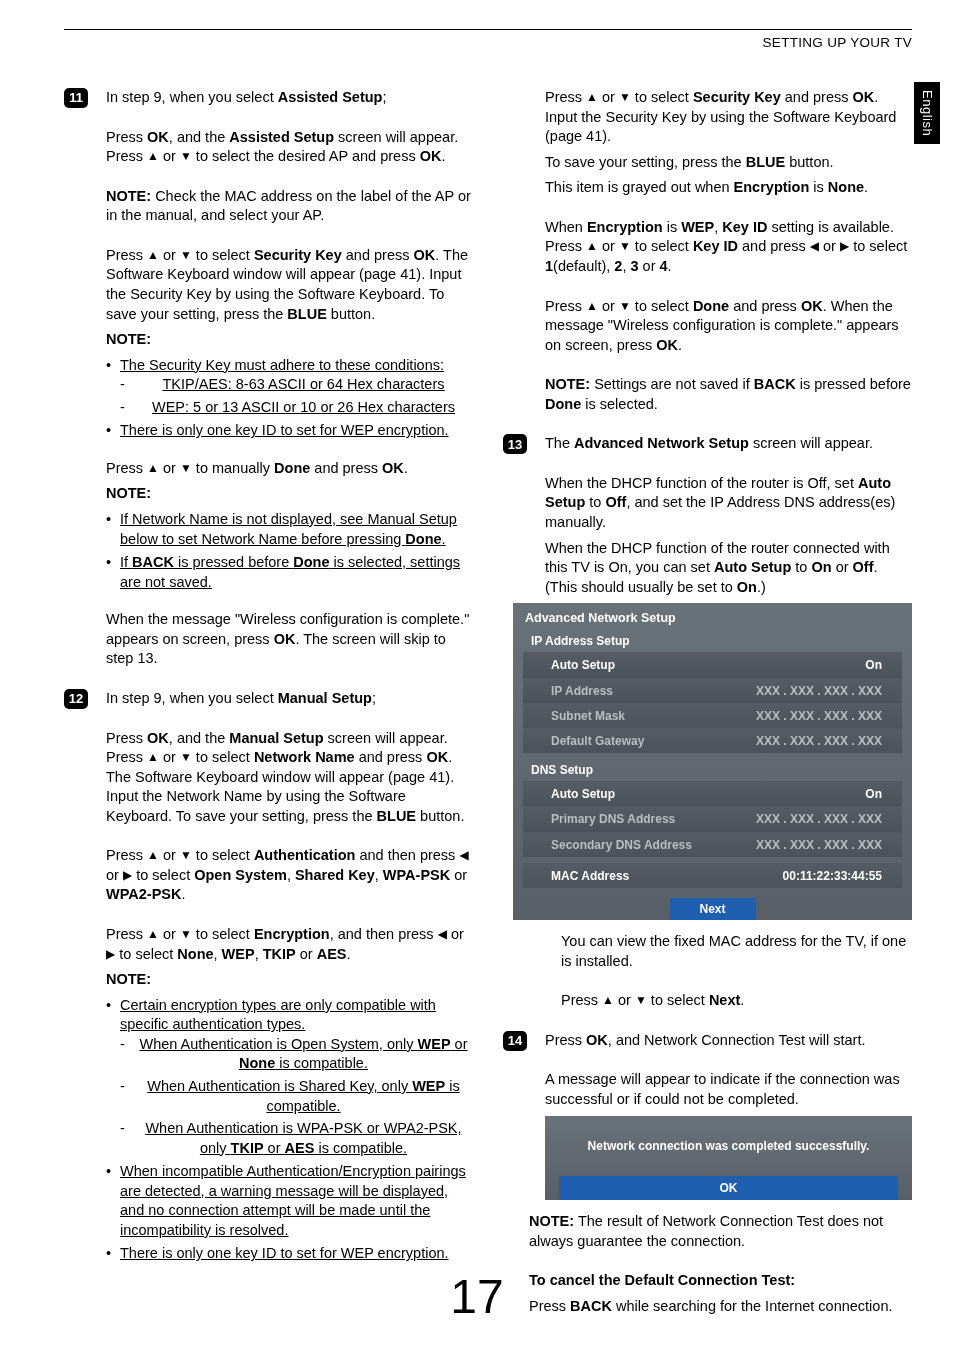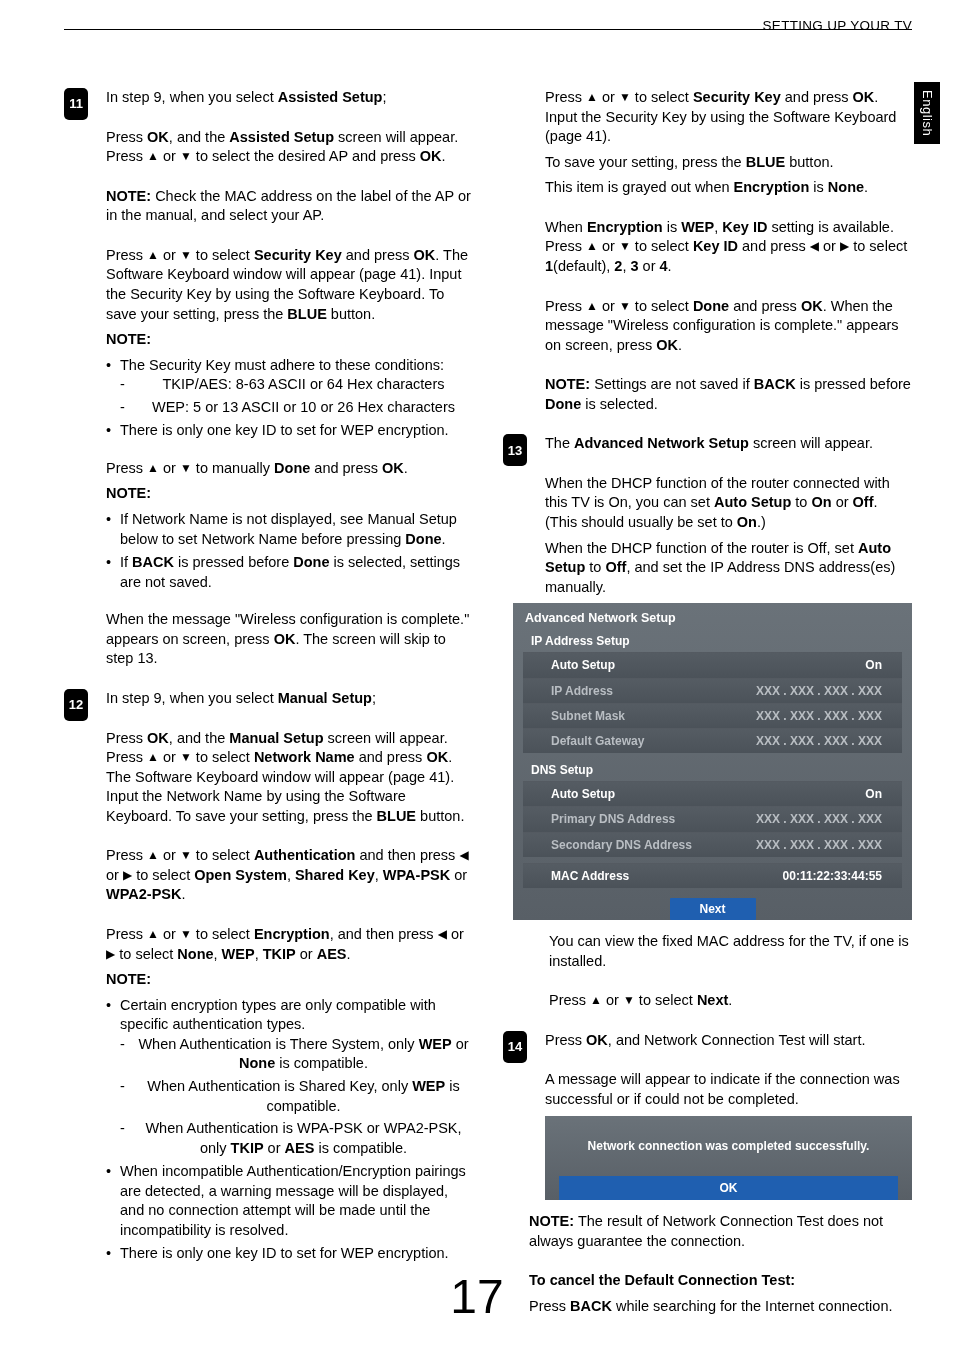--- a/index.html
+++ b/index.html
@@ -13,21 +13,21 @@
     font-size: 14.5px;
     line-height: 1.35;
   }
   .header-line {
     position: absolute;
     top: 29px; left: 64px; right: 42px;
     height: 1px; background: #000;
   }
   .header-title {
     position: absolute;
-    top: 17px; right: 42px;
+    top: 34px; right: 42px;
     font-size: 13.5px;
     letter-spacing: 0.3px;
   }
   .side-tab {
     position: absolute;
     top: 82px; right: 14px;
     width: 26px; height: 62px;
     background: #000; color: #fff;
     writing-mode: vertical-rl;
     font-size: 13px;
@@ -36,31 +36,31 @@
   }
   .columns {
     position: absolute;
     top: 88px; left: 64px; right: 42px;
     display: flex; gap: 30px;
   }
   .col { flex: 1; min-width: 0; }
   .col p { margin-bottom: 6px; }
   .step-badge {
     position: absolute;
-    width: 24px; height: 32px;
+    width: 24px; height: 20px;
     background: #000; color: #fff;
     border-radius: 5px;
     font-weight: 700;
     font-size: 13px;
     display: flex; align-items: center; justify-content: center;
   }
   .step-body { margin-left: 42px; }
   .spacer { height: 14px; }
   .step-block { position: relative; }
-  ul.bullets { list-style: none; margin-left: 0; }
+  ul.bullets { list-style: none; margin-left: 0; text-decoration: underline; }
   ul.bullets > li { position: relative; padding-left: 14px; margin-bottom: 4px; }
   ul.bullets > li::before { content: "•"; position: absolute; left: 0; top: 0; }
   ul.dashes { list-style: none; margin-left: 0; text-align: center; }
   ul.dashes > li { position: relative; padding-left: 14px; margin-bottom: 3px; }
   ul.dashes > li::before { content: "-"; position: absolute; left: 0; top: 0; }
   .tri { font-size: 12px; vertical-align: 1px; }
   
   .osd {
     background: linear-gradient(#6a7279, #585f66);
     color: #fff;
@@ -154,21 +154,21 @@
         <p><span>Press </span><b>OK</b><span>, and the </span><b>Manual Setup</b><span> screen will appear. Press </span><span class="tri">▲</span><span> or </span><span class="tri">▼</span><span> to select </span><b>Network Name</b><span> and press </span><b>OK</b><span>. The Software Keyboard window will appear (page 41). Input the Network Name by using the Software Keyboard. To save your setting, press the </span><b>BLUE</b><span> button.</span></p>
         <div class="spacer"></div>
         <p><span>Press </span><span class="tri">▲</span><span> or </span><span class="tri">▼</span><span> to select </span><b>Authentication</b><span> and then press </span><span class="tri">◀</span><span> or </span><span class="tri">▶</span><span> to select </span><b>Open System</b><span>, </span><b>Shared Key</b><span>, </span><b>WPA-PSK</b><span> or </span><b>WPA2-PSK</b><span>.</span></p>
         <div class="spacer"></div>
         <p><span>Press </span><span class="tri">▲</span><span> or </span><span class="tri">▼</span><span> to select </span><b>Encryption</b><span>, and then press </span><span class="tri">◀</span><span> or </span><span class="tri">▶</span><span> to select </span><b>None</b><span>, </span><b>WEP</b><span>, </span><b>TKIP</b><span> or </span><b>AES</b><span>.</span></p>
         <p><b>NOTE:</b></p>
         <ul class="bullets">
           <li>
             <span>Certain encryption types are only compatible with specific authentication types.</span>
             <ul class="dashes">
-              <li><span>When Authentication is There System, only </span><b>WEP</b><span> or </span><b>None</b><span> is compatible.</span></li>
+              <li><span>When Authentication is Open System, only </span><b>WEP</b><span> or </span><b>None</b><span> is compatible.</span></li>
               <li><span>When Authentication is Shared Key, only </span><b>WEP</b><span> is compatible.</span></li>
               <li><span>When Authentication is WPA-PSK or WPA2-PSK, only </span><b>TKIP</b><span> or </span><b>AES</b><span> is compatible.</span></li>
             </ul>
           </li>
           <li>When incompatible Authentication/Encryption pairings are detected, a warning message will be displayed, and no connection attempt will be made until the incompatibility is resolved.</li>
           <li>There is only one key ID to set for WEP encryption.</li>
         </ul>
       </div>
     </div>
   </div>
@@ -186,22 +186,22 @@
       <p><b>NOTE:</b><span> Settings are not saved if </span><b>BACK</b><span> is pressed before </span><b>Done</b><span> is selected.</span></p>
     </div>
 
     <div class="spacer"></div>
 
     <div class="step-block">
       <div class="step-badge">13</div>
       <div class="step-body">
         <p><span>The </span><b>Advanced Network Setup</b><span> screen will appear.</span></p>
         <div class="spacer"></div>
+        <p><span>When the DHCP function of the router is Off, set </span><b>Auto Setup</b><span> to </span><b>Off</b><span>, and set the IP Address DNS address(es) manually.</span></p>
         <p><span>When the DHCP function of the router connected with this TV is On, you can set </span><b>Auto Setup</b><span> to </span><b>On</b><span> or </span><b>Off</b><span>. (This should usually be set to </span><b>On</b><span>.)</span></p>
-        <p><span>When the DHCP function of the router is Off, set </span><b>Auto Setup</b><span> to </span><b>Off</b><span>, and set the IP Address DNS address(es) manually.</span></p>
       </div>
     </div>
 
     <div class="osd" style="margin-left:10px">
       <div class="title">Advanced Network Setup</div>
       <div class="subtitle">IP Address Setup</div>
       <div id="osd-ip-rows">
           <div class="row">
             <span class="label">Auto Setup</span>
             <span class="val">On</span>
@@ -236,21 +236,21 @@
           </div>
         </div>
       <div class="sep"></div>
       <div class="row">
         <span class="label">MAC Address</span>
         <span class="val">00:11:22:33:44:55</span>
       </div>
       <div class="next">Next</div>
     </div>
 
-    <div class="step-body" style="margin-left:46px">
+    <div class="step-body" style="margin-left:58px">
       <p>You can view the fixed MAC address for the TV, if one is installed.</p>
       <div class="spacer"></div>
       <p><span>Press </span><span class="tri">▲</span><span> or </span><span class="tri">▼</span><span> to select </span><b>Next</b><span>.</span></p>
     </div>
 
     <div class="spacer"></div>
 
     <div class="step-block">
       <div class="step-badge">14</div>
       <div class="step-body">

